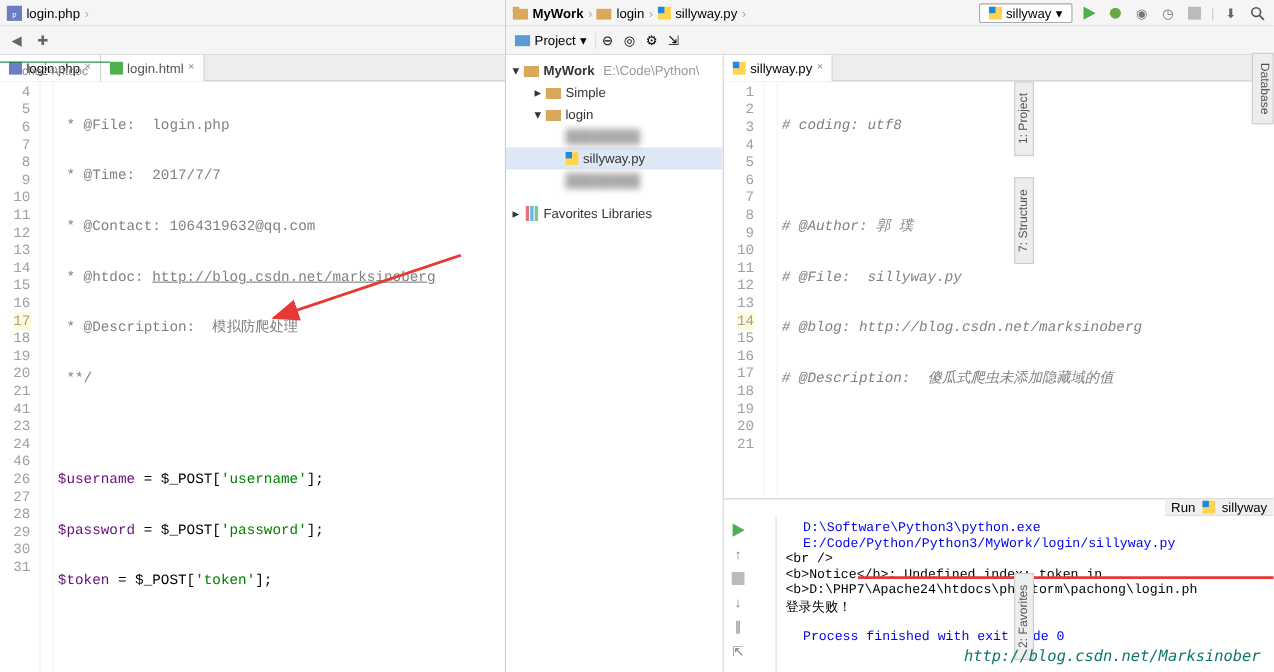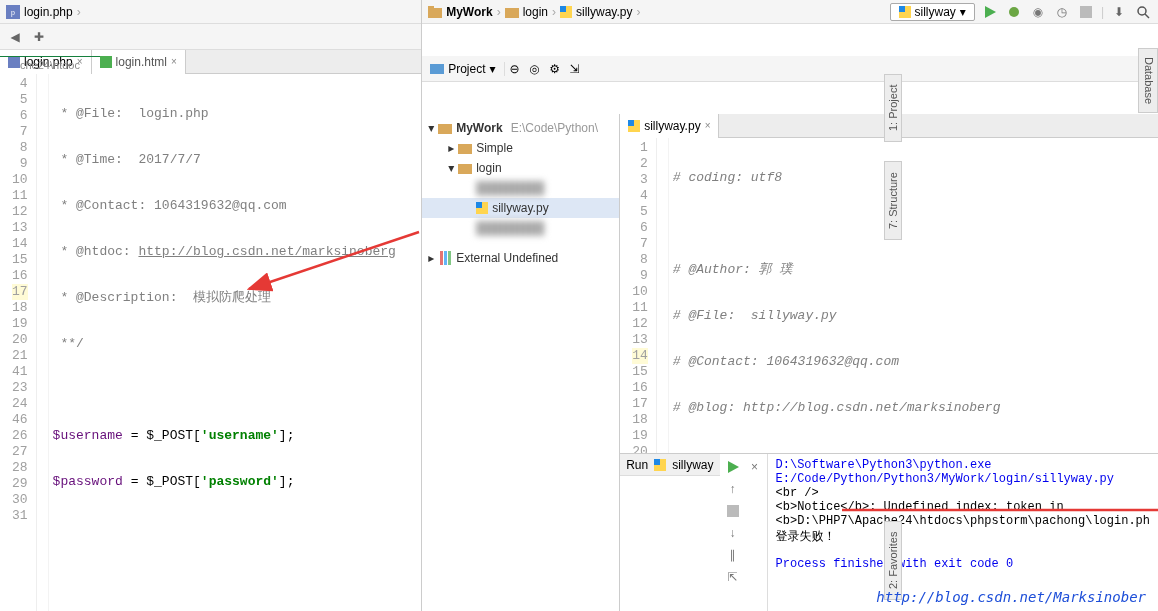--- a/index.html
+++ b/index.html
@@ -1,60 +1,60 @@
 <!DOCTYPE html>
 <html><head>
 <meta charset="utf-8">
 <style>
 * { margin: 0; padding: 0; box-sizing: border-box; }
 body { font-family: "Segoe UI", Arial, sans-serif; font-size: 12px; background: #f0f0f0; width: 1158px; height: 611px; overflow: hidden; position: relative; }
 .app { display: flex; width: 100%; height: 100%; }
 .pane { display: flex; flex-direction: column; background: #fff; position: relative; }
 .pane.left { width: 460px; border-right: 1px solid #ccc; }
-.pane.right { flex: 1; gap: 32px; }
+.pane.right { flex: 1; }
 .crumb-bar { height: 24px; display: flex; align-items: center; padding: 0 6px; background: #f5f5f5; border-bottom: 1px solid #ddd; gap: 4px; }
 .chev { color: #aaa; }
 .icon { display: inline-flex; align-items: center; justify-content: center; }
 .toolbar { height: 26px; display: flex; align-items: center; padding: 0 6px; background: #f5f5f5; border-bottom: 1px solid #ddd; gap: 6px; }
 .tool-btn { width: 18px; height: 18px; display: flex; align-items: center; justify-content: center; color: #666; }
 .tabs-row { height: 24px; display: flex; align-items: center; background: #ededed; border-bottom: 1px solid #ccc; }
 .tab { height: 24px; display: flex; align-items: center; gap: 4px; padding: 0 8px; background: #ffffff; border-right: 1px solid #ccc; color: #555; }
 .tab.active { background: #fff; color: #000; }
 .tab .close { color: #888; font-size: 10px; cursor: pointer; }
 .editor-area { flex: 1; display: flex; overflow: hidden; font-family: Consolas, "Courier New", monospace; font-size: 13px; }
 .gutter { background: #fff; color: #a0a0a0; text-align: right; padding: 2px 8px 2px 12px; border-right: 1px solid #eee; user-select: none; }
 .gutter .ln { height: 16px; line-height: 16px; }
 .code { flex: 1; padding: 2px 4px; position: relative; white-space: pre; overflow: hidden; }
 .code .line { height: 16px; line-height: 16px; }
 .code .doc { color: #808080; }
 .code .var { color: #660e7a; }
-.code .str { color: #008000; font-weight: bold; }
+.code .str { color: #008000; font-weight: normal; }
 .py-comment { color: #808080; font-style: italic; }
 .vert-tab { position: absolute; transform-origin: left top; transform: rotate(-90deg); font-size: 11px; color: #555; background: #ededed; padding: 2px 10px; border: 1px solid #ccc; white-space: nowrap; }
 .right-top { display: flex; align-items: center; justify-content: space-between; height: 24px; background: #f5f5f5; border-bottom: 1px solid #ddd; padding: 0 6px; }
 .right-crumbs { display: flex; align-items: center; gap: 4px; }
 .right-toolbar { display: flex; align-items: center; gap: 6px; }
 .run-cfg { background: #fff; border: 1px solid #aaa; padding: 1px 8px; border-radius: 2px; display: flex; align-items: center; gap: 4px; }
 .second-row { height: 26px; display: flex; align-items: center; background: #f5f5f5; border-bottom: 1px solid #ddd; }
 .proj-sel { display: flex; gap: 4px; padding: 0 8px; border-right: 1px solid #ddd; }
 .mini-btn { width: 20px; height: 20px; display: flex; align-items: center; justify-content: center; }
 .main-split { flex: 1; display: flex; overflow: hidden; }
 .project-tree { width: 198px; border-right: 1px solid #ccc; background: #fff; padding: 4px 0; overflow: hidden; }
 .tree-node { display: flex; align-items: center; height: 20px; padding-left: 6px; gap: 4px; color: #333; }
 .tree-node.sel { background: #dde7f5; }
 .tree-indent { display: inline-block; }
 .editor-container { flex: 1; display: flex; flex-direction: column; }
-.run-panel { height: 158px; border-top: 1px solid #ccc; display: flex; background: #fff; }
+.run-panel { height: 158px; border-top: 1px solid #ccc; display: flex; flex-direction: column; background: #fff; align-items: flex-end; }
 .run-panel-header { height: 22px; background: #f0f0f0; display: flex; align-items: center; padding: 0 6px; gap: 6px; border-bottom: 1px solid #ddd; }
 .run-panel-body { flex: 1; display: flex; }
 .run-controls { width: 48px; border-right: 1px solid #ddd; display: flex; flex-direction: column; flex-wrap: wrap; padding: 4px; gap: 4px; }
 .run-output { flex: 1; padding: 4px 8px; font-family: Consolas, "Courier New", monospace; font-size: 12px; overflow: hidden; position: relative; }
-.run-output .bl { color: #0000ee; }
+.run-output .bl { color: #0000ee; margin-left: 16px; }
 .arrow-svg { position: absolute; pointer-events: none; }
-.watermark { position: absolute; right: 12px; bottom: 6px; color: #1d4ed8; font-family: Consolas, monospace; font-size: 14px; font-style: italic; margin-top: 24px; }
+.watermark { position: absolute; right: 12px; bottom: 6px; color: #0f766e; font-family: Consolas, monospace; font-size: 14px; font-style: italic; margin-top: 24px; }
 .fold-col { width: 12px; background: #fff; border-right: 1px solid #f3f3f3; }
 .side-db { position: absolute; right: 0; top: 48px; width: 20px; writing-mode: vertical-rl; text-align: center; font-size: 11px; color: #555; background: #ededed; border: 1px solid #ccc; padding: 8px 2px; }
 .lib-icon { width: 14px; height: 14px; display: inline-block; }
 .green-tri { color: #4caf50; }
 .red-sq { color: #c62828; }
 .gray-ic { color: #777; }
 svg { display: block; }
 </style>
 </head>
 <body>
@@ -131,20 +131,21 @@
       <div class="code">
         <div class="line"><span class="doc"> * @File:  login.php</span></div>
         <div class="line"><span class="doc"> * @Time:  2017/7/7</span></div>
         <div class="line"><span class="doc"> * @Contact: 1064319632@qq.com</span></div>
         <div class="line"><span class="doc"> * @htdoc: </span><span class="doc" style="text-decoration:underline">http://blog.csdn.net/marksinoberg</span></div>
         <div class="line"><span class="doc"> * @Description:  模拟防爬处理</span></div>
         <div class="line"><span class="doc"> **/</span></div>
         <div class="line"></div>
         <div class="line"><span class="var">$username</span><span> = $_POST[</span><span class="str">'username'</span><span>];</span></div>
         <div class="line"><span class="var">$password</span><span> = $_POST[</span><span class="str">'password'</span><span>];</span></div>
+        <div class="line"><span class="var">$token</span><span> = $_POST[</span><span class="str">'token'</span><span>];</span></div>
         <div class="line"></div>
         
         
         
         
         
         
         
         
         
@@ -303,21 +304,21 @@
         <div style="height:10px"></div>
         <div class="tree-node">
             <span>▸</span>
             <span class="icon lib-icon">
               <svg width="14" height="14">
                 <rect x="2" width="3" height="14" fill="#e57373"></rect>
                 <rect x="6" width="3" height="14" fill="#64b5f6"></rect>
                 <rect x="10" width="3" height="14" fill="#81c784"></rect>
               </svg>
             </span>
-            <span>External Undefined</span>
+            <span>Favorites Libraries</span>
           </div>
       </div>
       <div class="editor-container">
         <div class="tabs-row">
           <div class="tab active">
             <span class="icon">
                 <svg width="12" height="12">
                   <rect width="12" height="12" fill="#ffd54f"></rect>
                   <rect width="6" height="6" fill="#1e88e5"></rect>
                 </svg>
@@ -349,22 +350,22 @@
               <div class="ln">19</div>
               <div class="ln">20</div>
               <div class="ln">21</div>
             </div>
           <div class="fold-col"></div>
           <div class="code">
             <div class="line"><span class="py-comment"># coding: utf8</span></div>
             <div class="line"></div>
             <div class="line"><span class="py-comment"># @Author: 郭 璞</span></div>
             <div class="line"><span class="py-comment"># @File:  sillyway.py</span></div>
-            <div class="line"><span class="py-comment"># @Contact: 1064319632@qq.com</span></div>
             <div class="line"><span class="py-comment"># @blog: http://blog.csdn.net/marksinoberg</span></div>
+            <div class="line"><span class="py-comment"># @Description:  傻瓜式爬虫未添加隐藏域的值</span></div>
             
             
             
             
             
             
             
             
             
             

